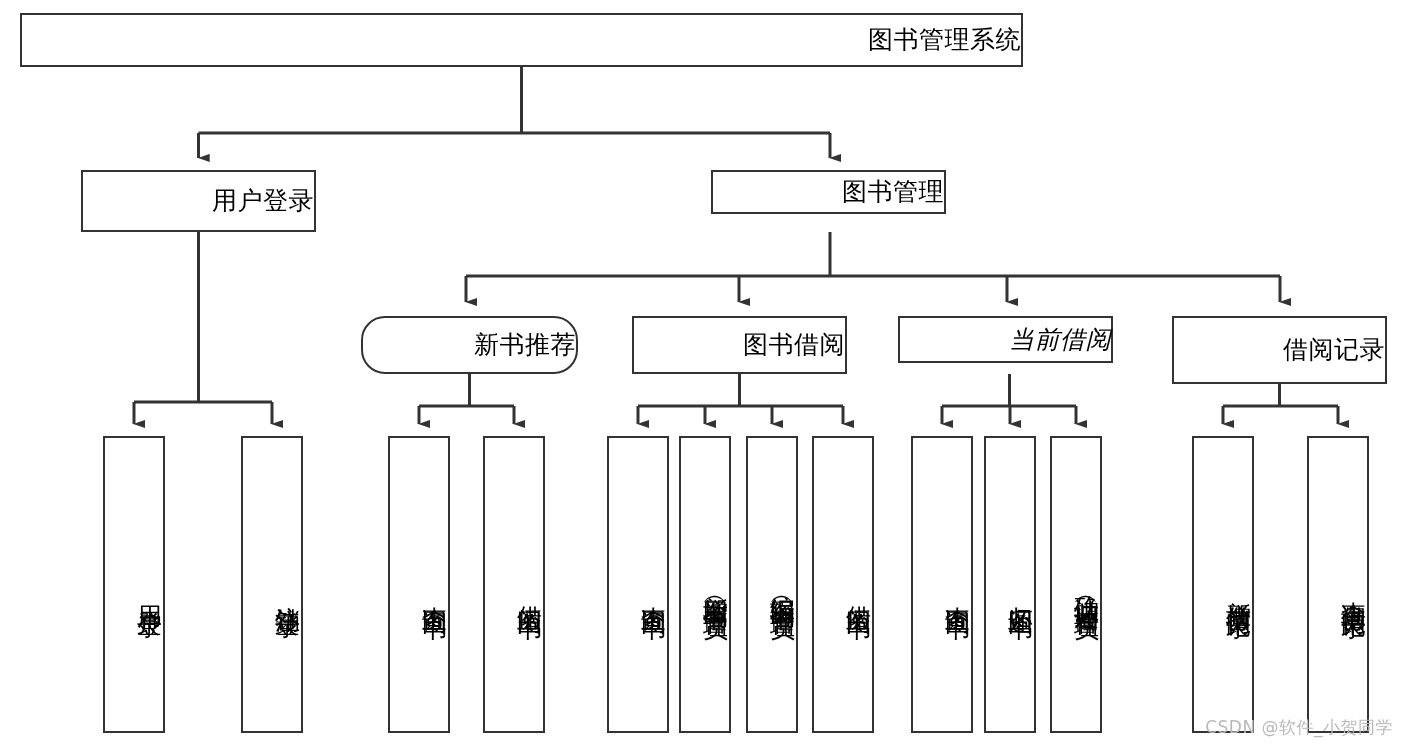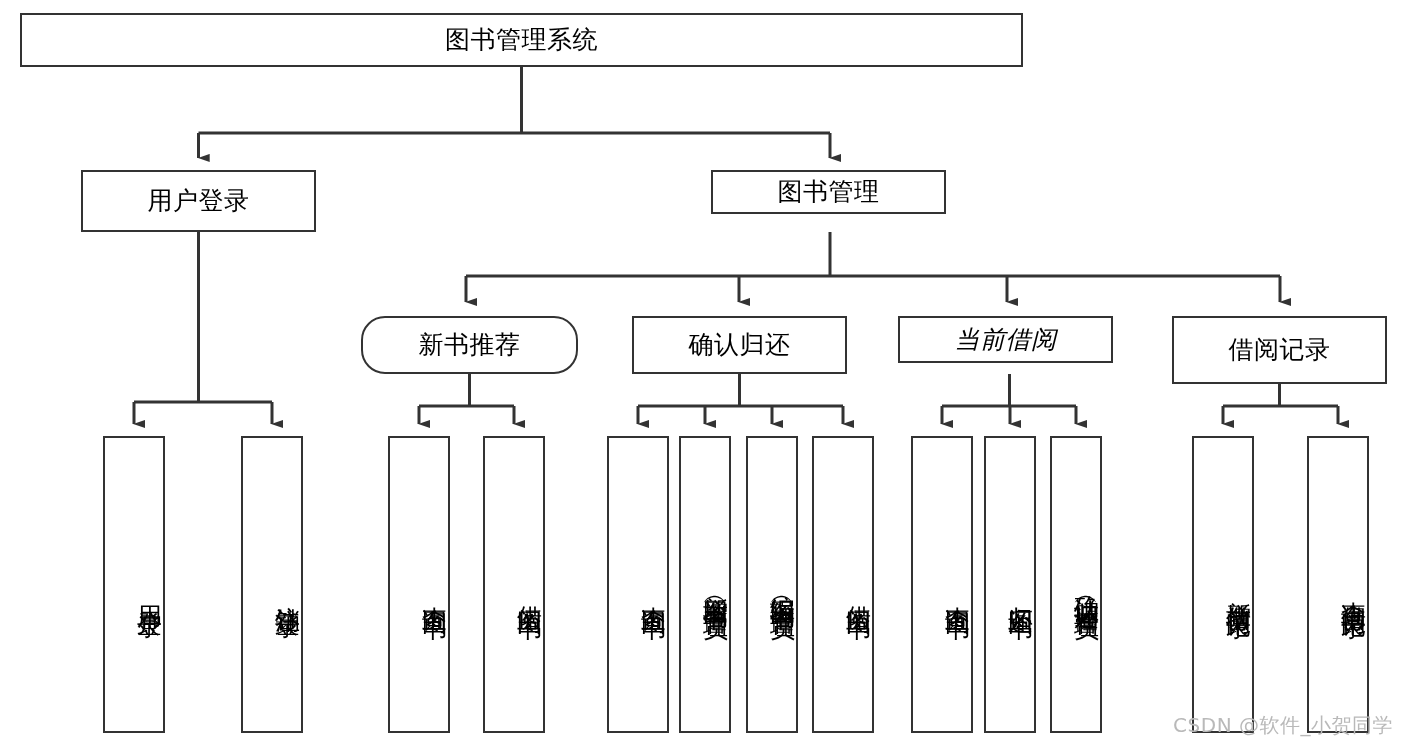--- a/index.html
+++ b/index.html
@@ -32,20 +32,21 @@
     border: 2.5px solid #333333;
     display: flex;
     align-items: center;
     justify-content: center;
     color: #000000;
     line-height: 1.12;
   }
   .node.horizontal {
     font-size: 25px;
     letter-spacing: 0.5px;
+    justify-content: flex-end;
   }
   .node.vertical {
     writing-mode: vertical-rl;
     text-orientation: upright;
     font-size: 25px;
     letter-spacing: 3px;
     align-items: flex-start;
     justify-content: center;
     padding-top: 14px;
   }
@@ -53,21 +54,21 @@
     padding-top: 10px;
   }
   .node-label {
     display: block;
     white-space: nowrap;
   }
   #watermark {
     position: absolute;
     right: 12px;
     bottom: 8px;
-    font-size: 20px;
+    font-size: 17px;
     color: #b9b9b9;
     letter-spacing: 0.5px;
     white-space: nowrap;
     margin-top: 29px;
   }
 </style>
 </head>
 <body>
 
 <div id="diagram-root">
@@ -130,21 +131,21 @@
     <span class="node-label">用户登录</span>
   </div>
   <div class="node horizontal" style="left:711px; top:170px; width:235px; height:44px;">
     <span class="node-label">图书管理</span>
   </div>
 
   <div class="node horizontal" style="left:361px; top:316px; width:217px; height:58px;border-radius:24px;">
     <span class="node-label">新书推荐</span>
   </div>
   <div class="node horizontal" style="left:632px; top:316px; width:215px; height:58px;">
-    <span class="node-label">确认归还</span>
+    <span class="node-label">图书借阅</span>
   </div>
   <div class="node horizontal" style="left:898px; top:316px; width:215px; height:47px;font-style:italic;">
     <span class="node-label">当前借阅</span>
   </div>
   <div class="node horizontal" style="left:1172px; top:316px; width:215px; height:68px;">
     <span class="node-label">借阅记录</span>
   </div>
 
   <div class="node vertical" style="left:103px; top:436px; width:62px; height:297px;">
     <span class="node-label">用户登录</span>

